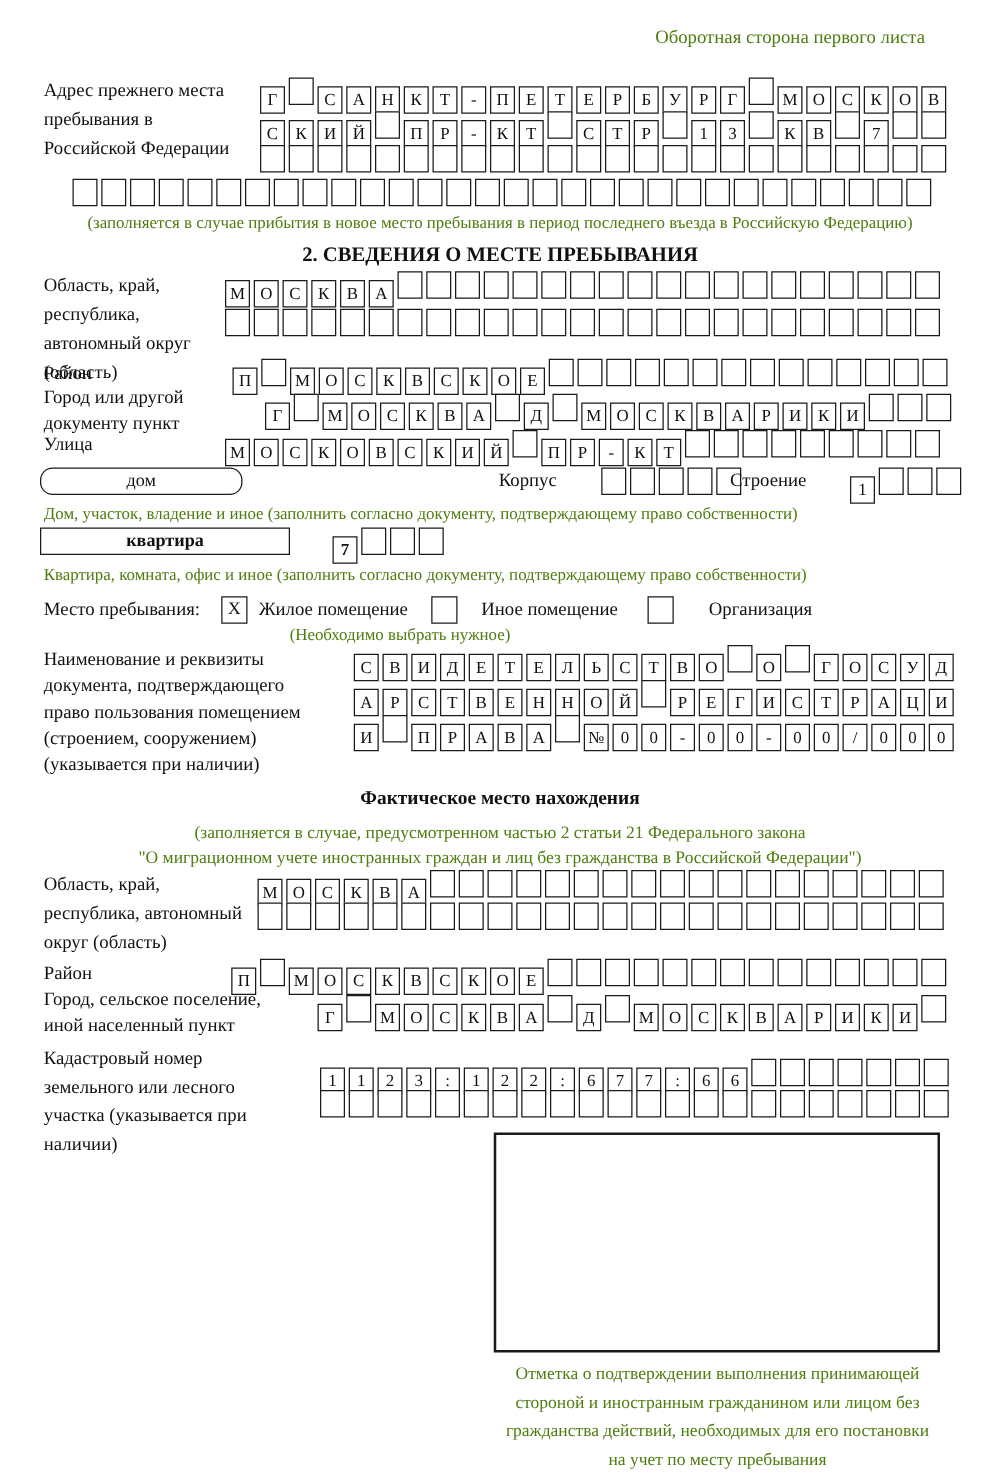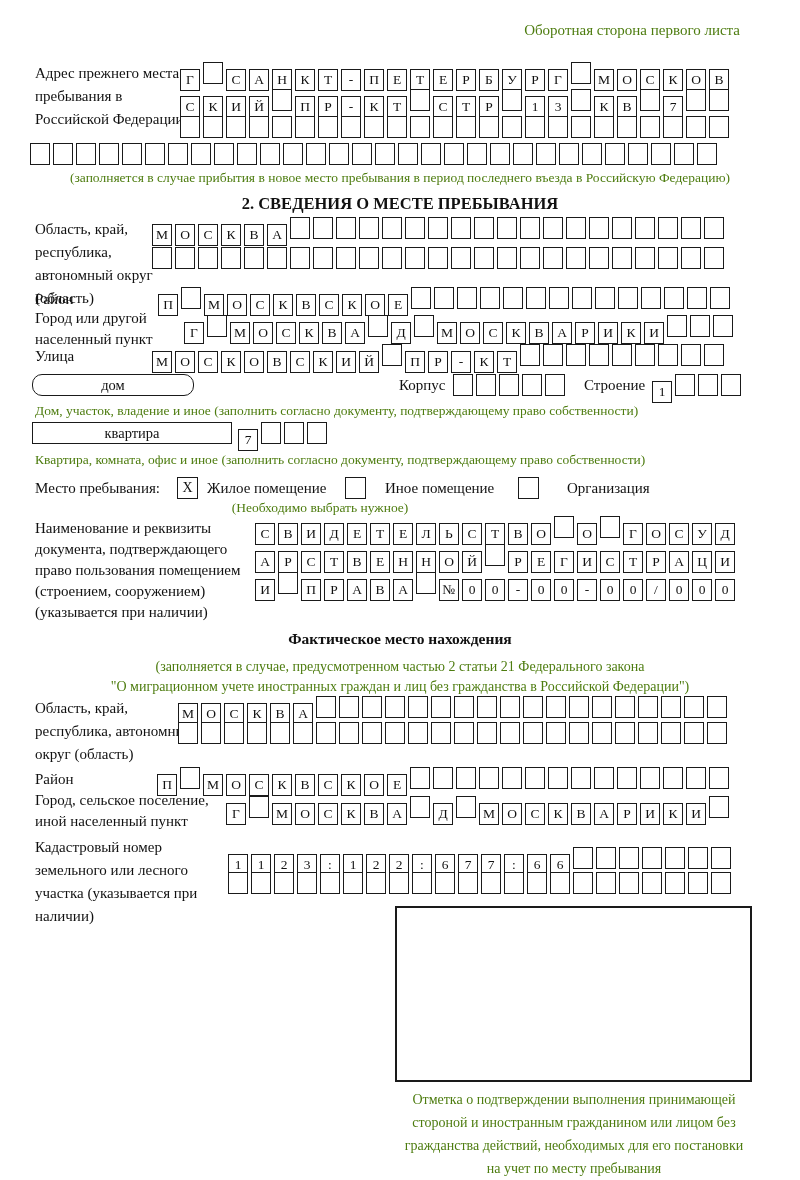--- a/index.html
+++ b/index.html
@@ -8,21 +8,21 @@
     background:#ffffff; color:#111;
     font-family:"Liberation Serif", serif;
     overflow:hidden;
   }
   .abs { position:absolute; }
   .lbl { font-size:15px; line-height:23px; color:#111; }
   .lbl-sm { font-size:15px; line-height:21px; }
   .note { font-size:13.5px; color:#4d7c0f; }
   .center { text-align:center; width:800px; left:0; }
   .b { font-weight:bold; }
-  .cellrow { white-space:nowrap; height:23px; }
+  .cellrow { white-space:nowrap; height:23px;margin-left:28px; }
   .cell {
     display:inline-block; box-sizing:content-box;
     width:18px; height:20px; border:1.5px solid #1a1a1a; margin-right:3px;
     text-align:center; font-size:13.5px; line-height:20px;
     font-family:"Liberation Serif", serif; background:#fff;
   }
   .widebox {
     display:inline-block; box-sizing:content-box; height:20px;
     border:1.6px solid #1a1a1a; text-align:center;
     font-size:14.5px; line-height:21px; background:#fff; vertical-align:top;
@@ -52,36 +52,36 @@
 
   <div class="abs center b" style="top:194px; font-size:16.5px;">2. СВЕДЕНИЯ О МЕСТЕ ПРЕБЫВАНИЯ</div>
 
   <div class="abs lbl" style="top:218px; left:35px; width:120px;">Область, край, республика, автономный округ (область)</div>
   <div class="abs cellrow" style="top:217px; left:152px;"><span class="cell">М</span><span class="cell">О</span><span class="cell">С</span><span class="cell">К</span><span class="cell">В</span><span class="cell">А</span><span class="cell"></span><span class="cell"></span><span class="cell"></span><span class="cell"></span><span class="cell"></span><span class="cell"></span><span class="cell"></span><span class="cell"></span><span class="cell"></span><span class="cell"></span><span class="cell"></span><span class="cell"></span><span class="cell"></span><span class="cell"></span><span class="cell"></span><span class="cell"></span><span class="cell"></span><span class="cell"></span><span class="cell"></span></div>
   <div class="abs cellrow" style="top:247px; left:152px;"><span class="cell"></span><span class="cell"></span><span class="cell"></span><span class="cell"></span><span class="cell"></span><span class="cell"></span><span class="cell"></span><span class="cell"></span><span class="cell"></span><span class="cell"></span><span class="cell"></span><span class="cell"></span><span class="cell"></span><span class="cell"></span><span class="cell"></span><span class="cell"></span><span class="cell"></span><span class="cell"></span><span class="cell"></span><span class="cell"></span><span class="cell"></span><span class="cell"></span><span class="cell"></span><span class="cell"></span><span class="cell"></span></div>
 
   <div class="abs lbl" style="top:288px; left:35px;">Район</div>
   <div class="abs cellrow" style="top:287px; left:158px;"><span class="cell">П</span><span class="cell"></span><span class="cell">М</span><span class="cell">О</span><span class="cell">С</span><span class="cell">К</span><span class="cell">В</span><span class="cell">С</span><span class="cell">К</span><span class="cell">О</span><span class="cell">Е</span><span class="cell"></span><span class="cell"></span><span class="cell"></span><span class="cell"></span><span class="cell"></span><span class="cell"></span><span class="cell"></span><span class="cell"></span><span class="cell"></span><span class="cell"></span><span class="cell"></span><span class="cell"></span><span class="cell"></span><span class="cell"></span></div>
 
-  <div class="abs lbl-sm" style="top:308px; left:35px; width:150px;">Город или другой населенный пункт</div>
+  <div class="abs lbl-sm" style="top:308px; left:35px; width:150px;">Город или другой документу пункт</div>
   <div class="abs cellrow" style="top:315px; left:184px;"><span class="cell">Г</span><span class="cell"></span><span class="cell">М</span><span class="cell">О</span><span class="cell">С</span><span class="cell">К</span><span class="cell">В</span><span class="cell">А</span><span class="cell"></span><span class="cell">Д</span><span class="cell"></span><span class="cell">М</span><span class="cell">О</span><span class="cell">С</span><span class="cell">К</span><span class="cell">В</span><span class="cell">А</span><span class="cell">Р</span><span class="cell">И</span><span class="cell">К</span><span class="cell">И</span><span class="cell"></span><span class="cell"></span><span class="cell"></span></div>
 
   <div class="abs lbl" style="top:345px; left:35px;">Улица</div>
   <div class="abs cellrow" style="top:344px; left:152px;"><span class="cell">М</span><span class="cell">О</span><span class="cell">С</span><span class="cell">К</span><span class="cell">О</span><span class="cell">В</span><span class="cell">С</span><span class="cell">К</span><span class="cell">И</span><span class="cell">Й</span><span class="cell"></span><span class="cell">П</span><span class="cell">Р</span><span class="cell">-</span><span class="cell">К</span><span class="cell">Т</span><span class="cell"></span><span class="cell"></span><span class="cell"></span><span class="cell"></span><span class="cell"></span><span class="cell"></span><span class="cell"></span><span class="cell"></span><span class="cell"></span></div>
 
   <div class="abs" style="top:374px; left:0; width:800px; height:26px;">
     <span class="widebox abs" style="left:32px; top:0; width:160px;border-radius:10px;">дом</span>
     <span class="abs lbl" style="left:399px; top:0;">Корпус</span>
     <span class="abs cellrow" style="left:453px; top:0;"><span class="cell"></span><span class="cell"></span><span class="cell"></span><span class="cell"></span><span class="cell"></span></span>
     <span class="abs lbl" style="left:584px; top:0;">Строение</span>
     <span class="abs cellrow" style="left:652px; top:0;"><span class="cell">1</span><span class="cell"></span><span class="cell"></span><span class="cell"></span></span>
   </div>
   <div class="abs note" style="top:403px; left:35px;">Дом, участок, владение и иное (заполнить согласно документу, подтверждающему право собственности)</div>
 
-  <div class="abs" style="top:422px; left:0; width:800px; height:26px;">
+  <div class="abs" style="top:422px; left:0; width:800px; height:26px;font-weight:bold;">
     <span class="widebox abs" style="left:32px; top:0; width:198px;">квартира</span>
     <span class="abs cellrow" style="left:238px; top:0;"><span class="cell">7</span><span class="cell"></span><span class="cell"></span><span class="cell"></span></span>
   </div>
   <div class="abs note" style="top:452px; left:35px;">Квартира, комната, офис и иное (заполнить согласно документу, подтверждающему право собственности)</div>
 
   <div class="abs" style="top:477px; left:0; width:800px; height:24px;">
     <span class="abs lbl" style="left:35px; top:0;">Место пребывания:</span>
     <span class="checkbox abs" style="left:177px; top:0;">X</span>
     <span class="abs lbl" style="left:207px; top:0;">Жилое помещение</span>
     <span class="checkbox abs" style="left:345px; top:0;"> </span>

